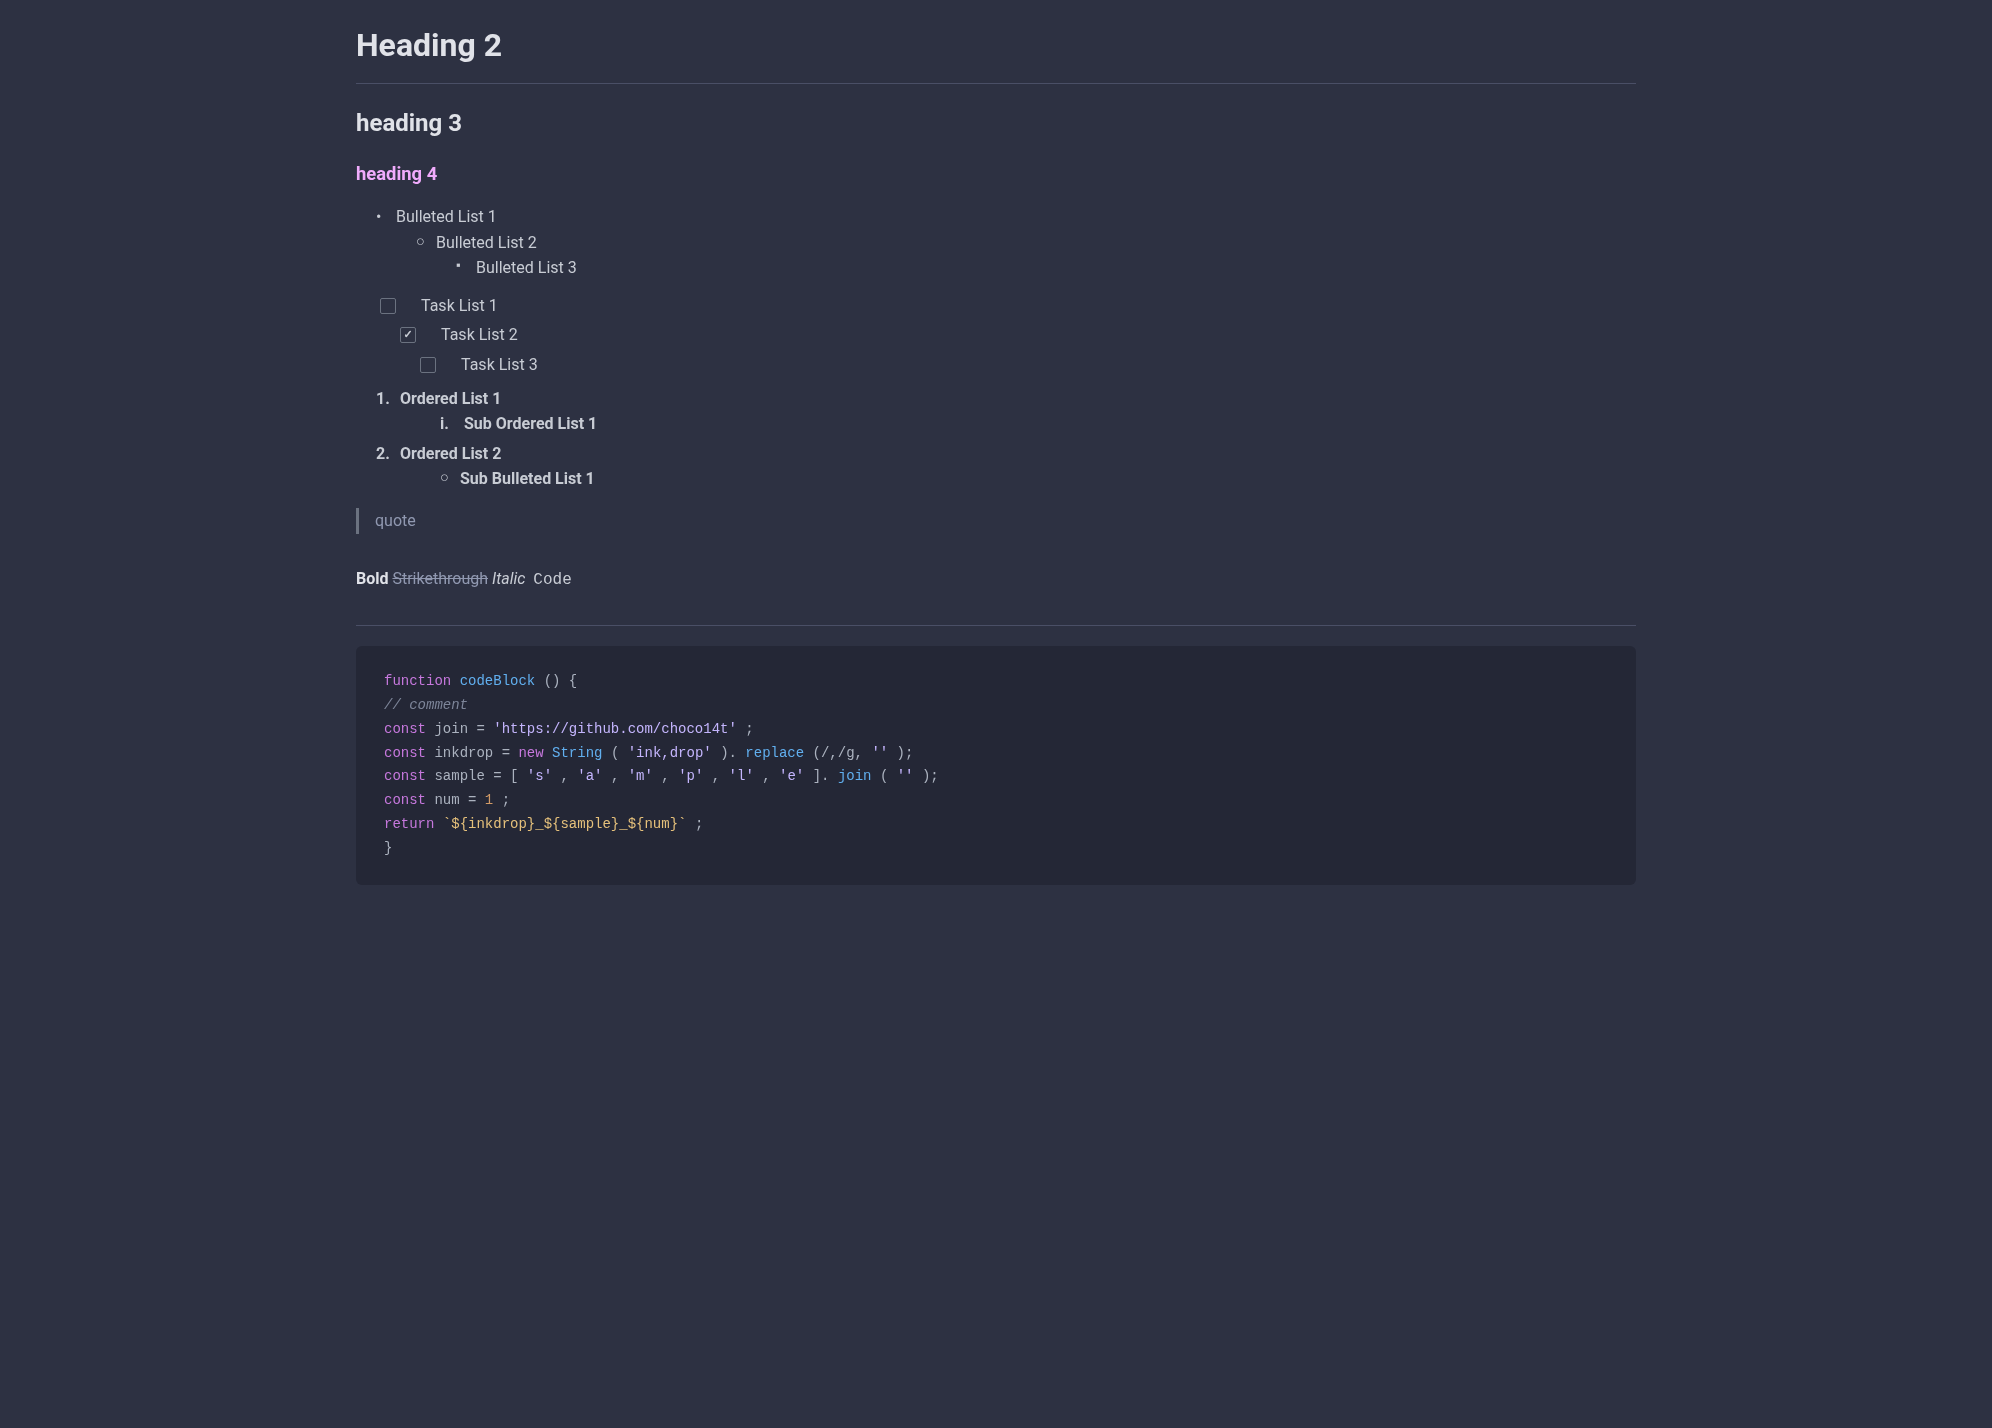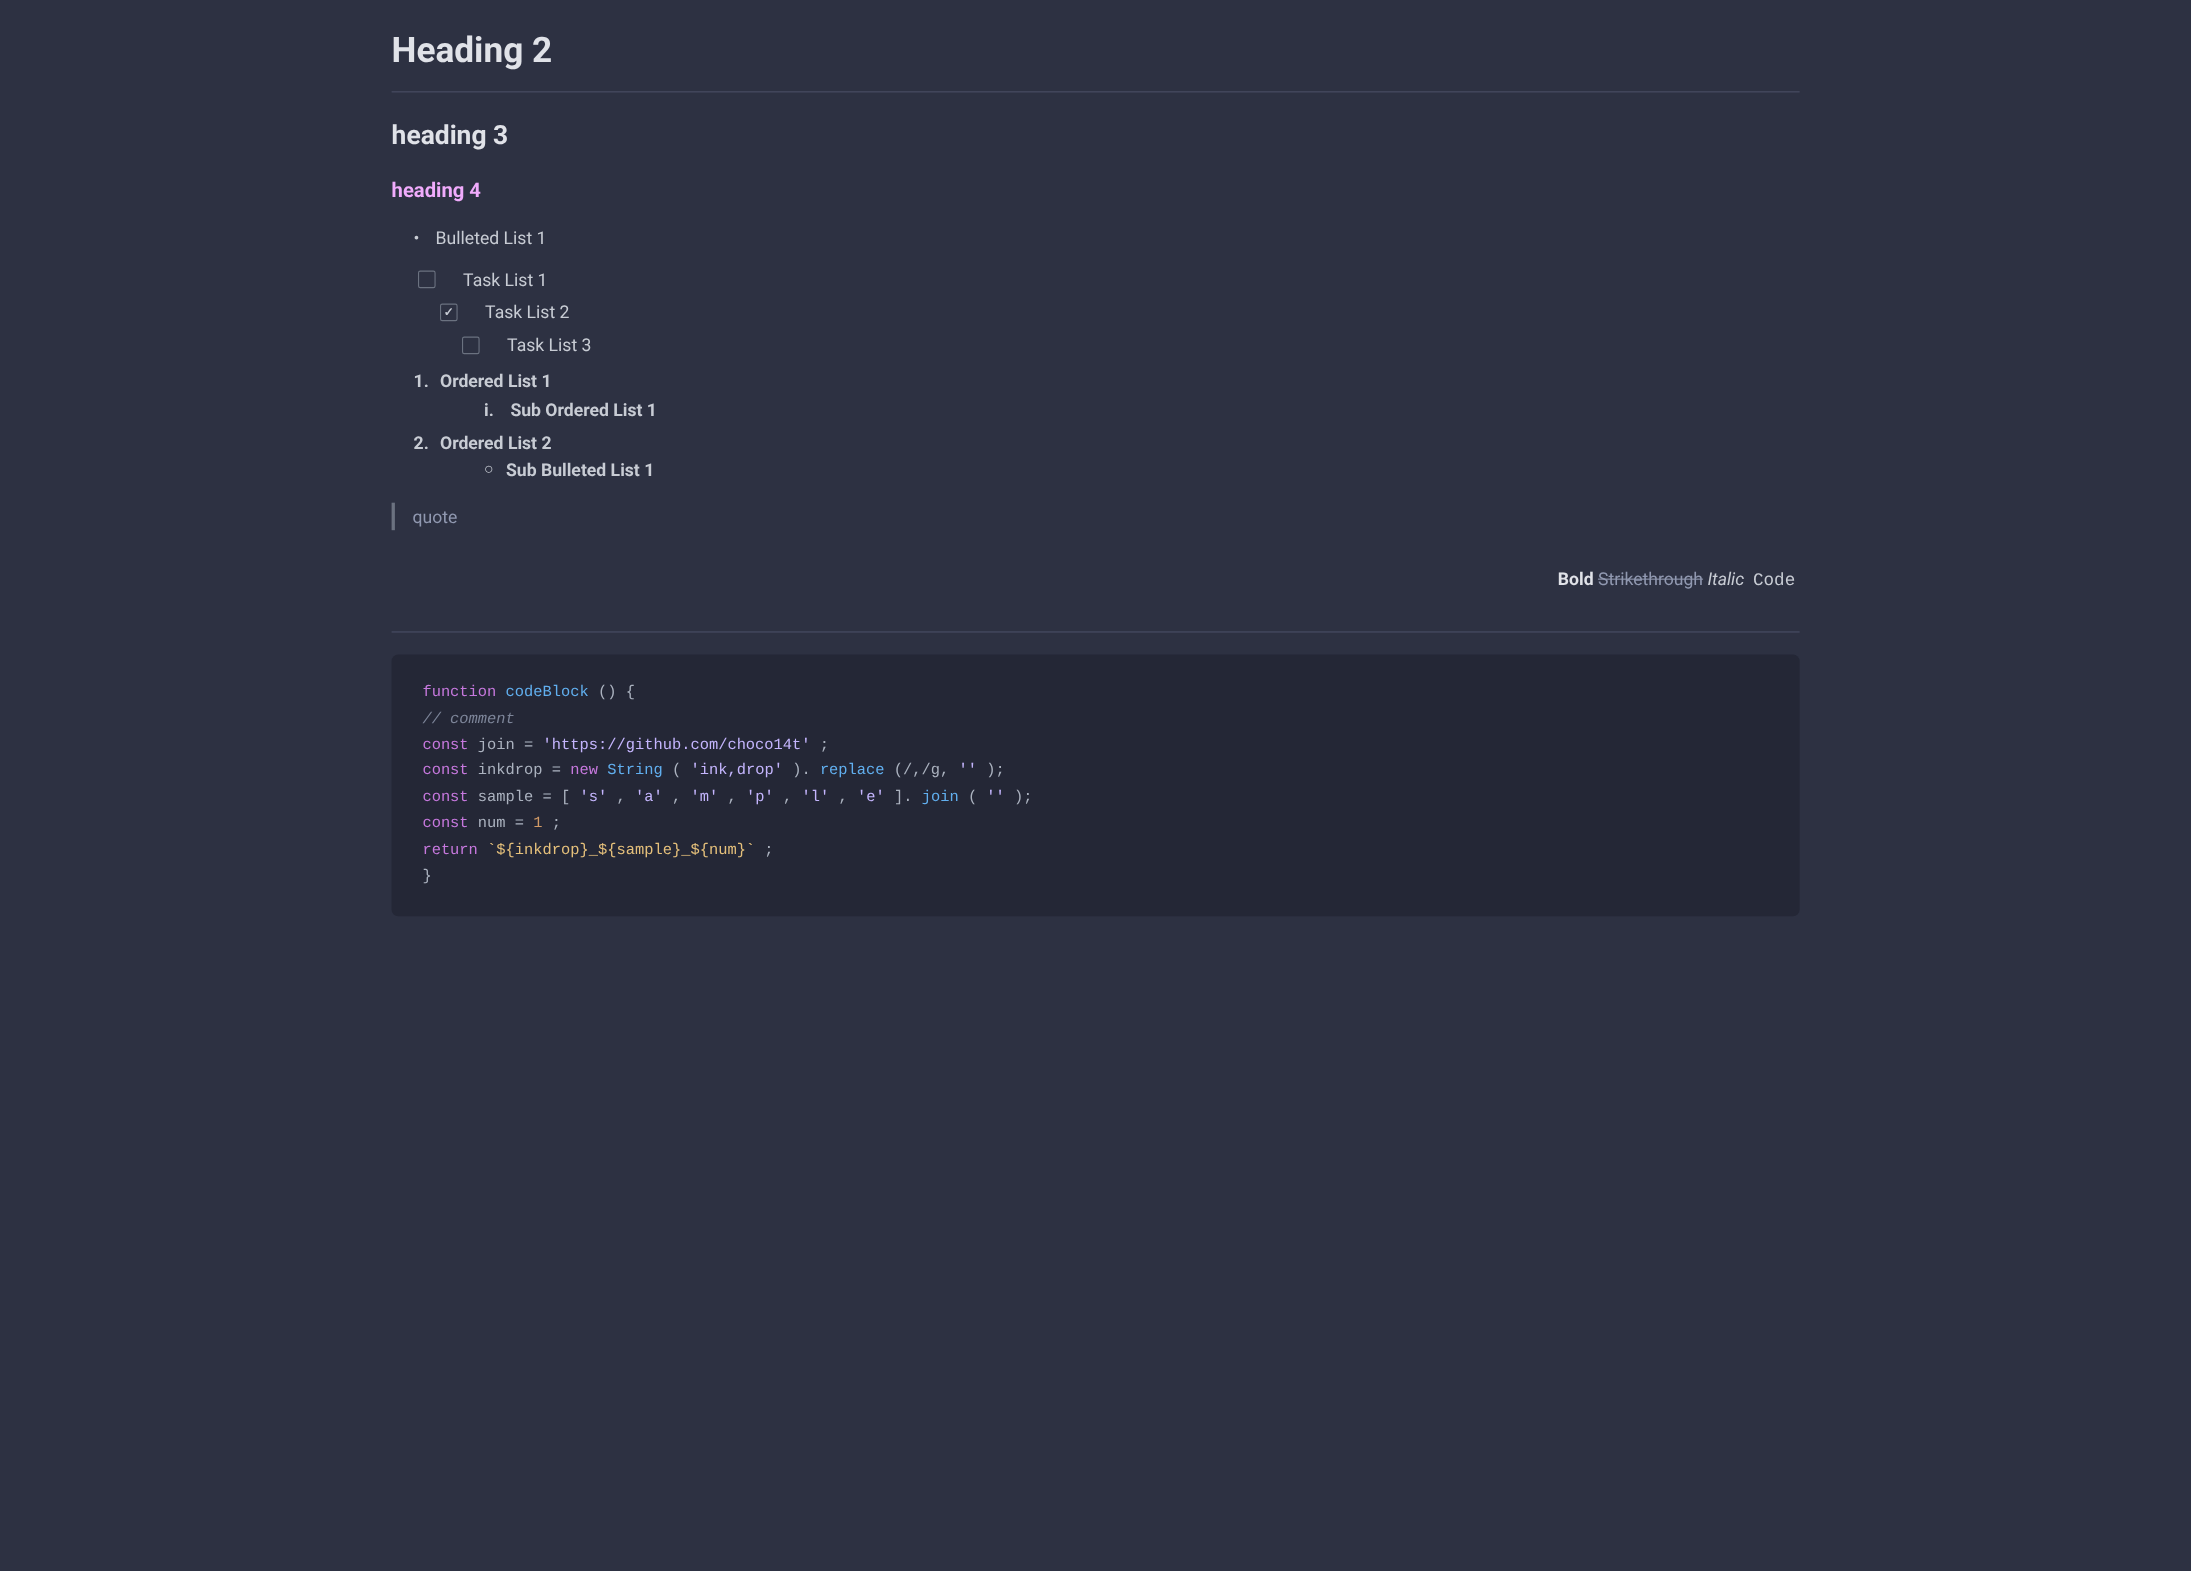--- a/index.html
+++ b/index.html
@@ -188,21 +188,20 @@
     .blockquote {
       border-left: 3px solid #6b7280;
       padding-left: 16px;
       color: #9098b0;
       margin: 16px 0;
     }
 
     .inline-styles {
       margin: 32px 0;
       color: #c8ccd4;
-      text-align: right;
     }
 
     .bold-text {
       font-weight: bold;
       color: #e0e2e8;
     }
 
     .strikethrough-text {
       text-decoration: line-through;
       color: #9098b0;
@@ -282,20 +281,30 @@
   <h2 class="heading2">Heading 2</h2>
 
   <h3 class="heading3">heading 3</h3>
 
   <h4 class="heading4">heading 4</h4>
 
   <div class="lists-section">
     <ul class="bulleted-list level1">
       <li>
         <span>Bulleted List 1</span>
+        <ul class="bulleted-list level2">
+          <li>
+            <span>Bulleted List 2</span>
+            <ul class="bulleted-list level3">
+              <li>
+                <span>Bulleted List 3</span>
+              </li>
+            </ul>
+          </li>
+        </ul>
       </li>
     </ul>
   </div>
 
   <div class="section-block">
     <ul class="task-list">
       <li>
         <span class="task-checkbox"></span>
         <span>Task List 1</span>
       </li>

